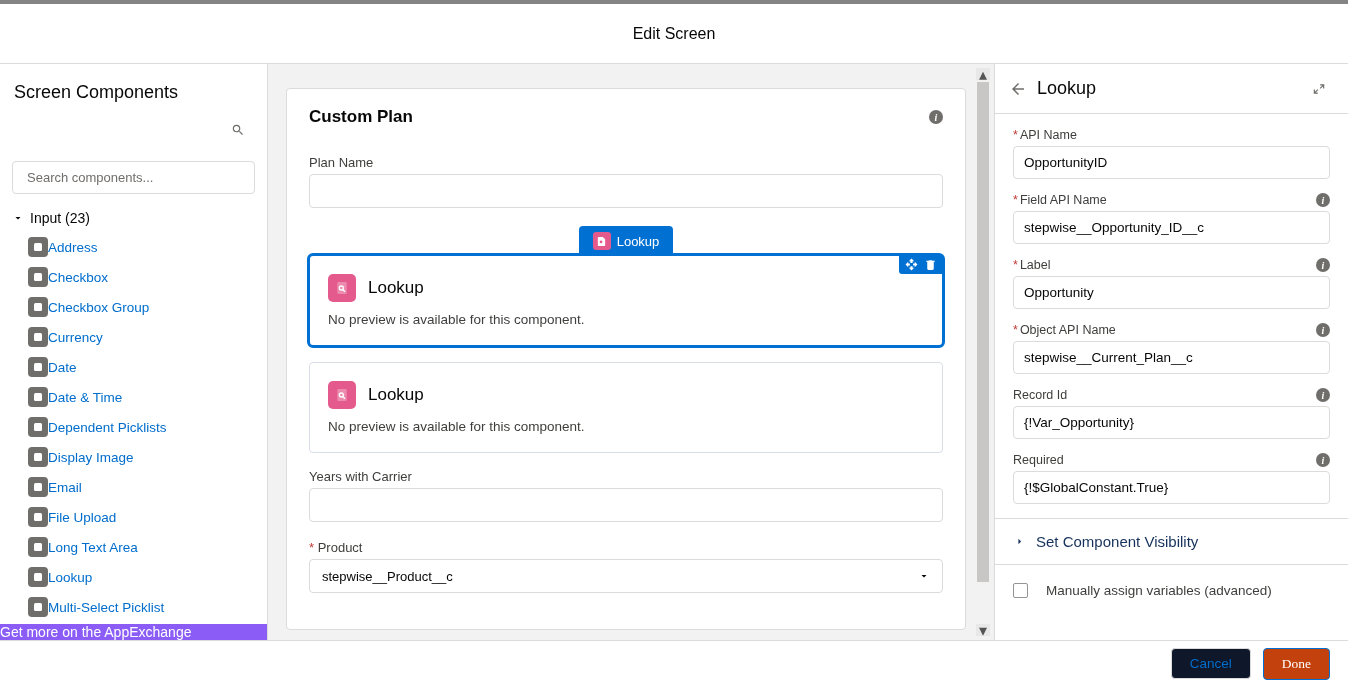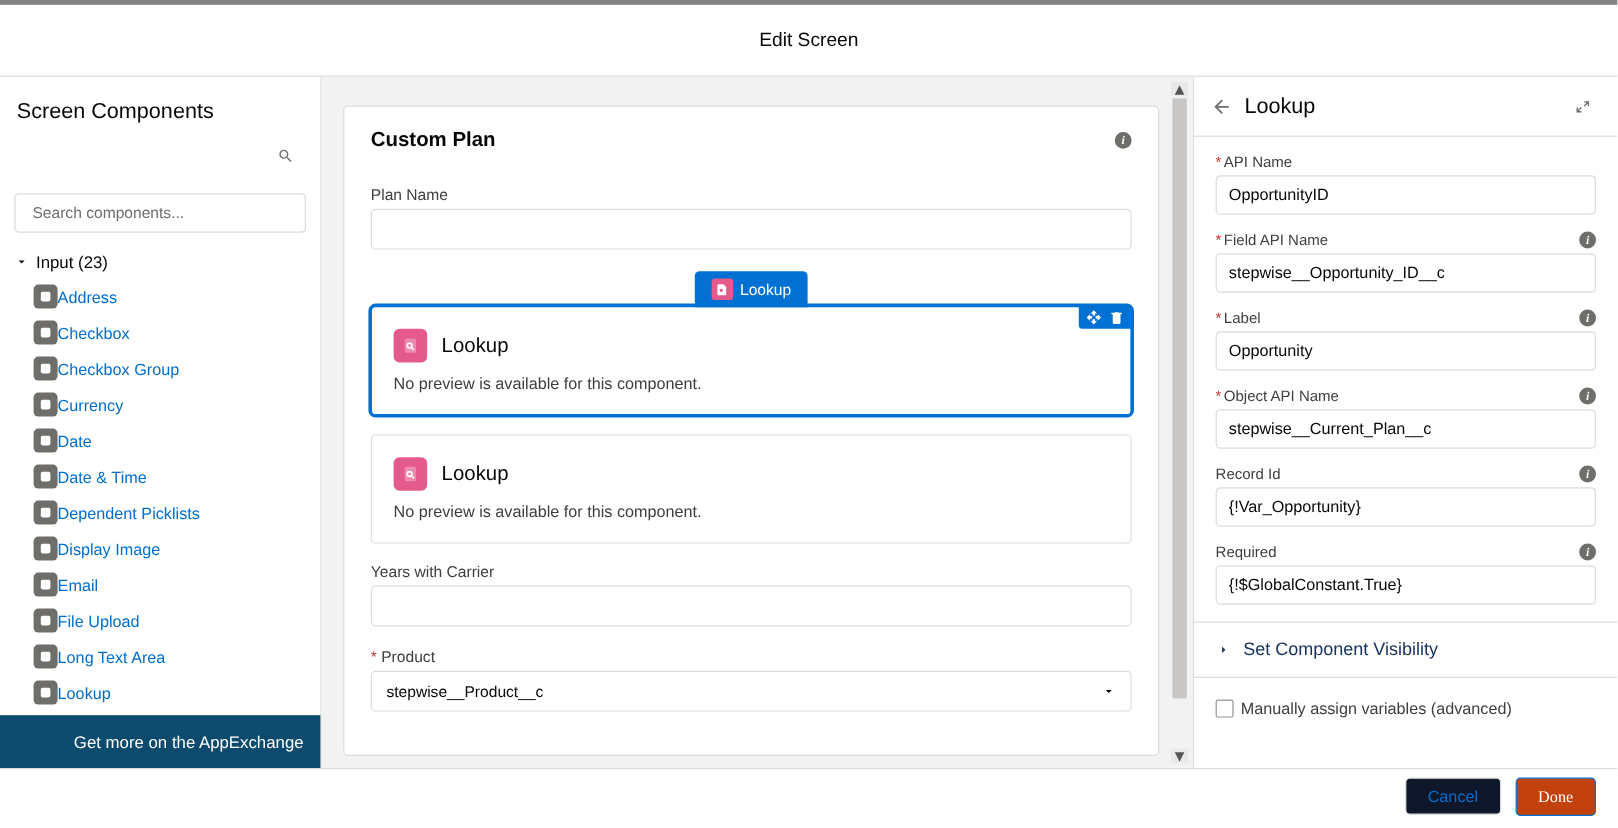--- a/index.html
+++ b/index.html
@@ -17,21 +17,21 @@
   .comp-scroll { flex: 1; overflow-y: auto; padding: 0 6px 0 12px; position:relative;}
   .comp-scroll::-webkit-scrollbar { width: 12px; }
   .comp-scroll::-webkit-scrollbar-track { background: #f3f2f2; }
   .comp-scroll::-webkit-scrollbar-thumb { background: #c9c7c5; }
   .comp-scroll::-webkit-scrollbar-button { background:#f3f2f2; height:12px; display:block; border:1px solid #e0e0e0;}
   .comp-cat { display:flex; align-items:center; gap:6px; font-size:14px; color:#080707; padding:6px 0; cursor:pointer;}
   .comp-list { }
   .comp-item { display:flex; align-items:center; padding:5px 0 5px 16px; font-size:13.5px; color:#006dcc; cursor:pointer;}
   .comp-item .cico { width:20px; height:20px; background:#706e6b; border-radius:4px; color:#fff; display:flex; align-items:center; justify-content:center; flex-shrink:0;}
   .comp-item .cico svg { width:12px; height:12px; }
-  .appex { background:#0c4a6e; color:#fff; text-align:right; padding:14px; font-size:14px;}
+  .appex { background:#8b5cf6; color:#fff; text-align:left; font-size:14px;}
   
   .center { flex:1; background:#f3f2f2; position:relative; padding:24px 28px 0 18px; overflow:hidden;}
   .center::-webkit-scrollbar { width: 12px; }
   .cscroll { position:absolute; right:4px; top:4px; bottom:4px; width:14px; background:#f3f2f2; }
   .cscroll .thumb { background:#c9c7c5; position:absolute; left:1px; right:1px; top:14px; height:500px; }
   .cscroll .arr { position:absolute; left:0; right:0; height:12px; background:#e8e8e8; display:flex; align-items:center; justify-content:center; color:#555;}
   .cscroll .arr.top{top:0;} .cscroll .arr.bot{bottom:0;}
   
   .card { background:#fff; border:1px solid #dddbda; border-radius:4px; padding:18px 22px; }
   .card-title { display:flex; justify-content:space-between; align-items:center; margin-bottom:28px;}
@@ -58,21 +58,21 @@
   
   .right { width: 354px; border-left:1px solid #dddbda; display:flex; flex-direction:column; overflow:hidden;}
   .right-head { display:flex; align-items:center; justify-content:space-between; padding:14px 22px 14px 14px; border-bottom:1px solid #dddbda;}
   .right-head .t { display:flex; align-items:center; gap:10px; font-size:18px; color:#080707;}
   .right-body { flex:1; overflow-y:auto; padding:14px 18px;}
   .prop { margin-bottom:14px;}
   .prop-label { font-size:12.5px; color:#3e3e3c; margin-bottom:4px; display:flex; justify-content:space-between; align-items:center;}
   .prop-label .req-star::before{ content:"*"; color:#c23934; margin-right:2px;}
   .prop input { width:100%; border:1px solid #dddbda; border-radius:4px; padding:8px 10px; font-size:13.5px; color:#080707;}
   .vis { border-top:1px solid #dddbda; border-bottom:1px solid #dddbda; padding:14px 4px; display:flex; align-items:center; gap:10px; font-size:15px; margin:6px -18px 14px -18px; padding-left:18px;}
-  .chk { display:flex; align-items:center; gap:6px; font-size:13.5px; color:#3e3e3c; padding:4px 0;}
+  .chk { display:flex; align-items:center; gap:18px; font-size:13.5px; color:#3e3e3c; padding:4px 0;}
   .chk .box { width:15px; height:15px; border:1px solid #969492; border-radius:2px;}
   
   .footer { height:46px; border-top:1px solid #dddbda; display:flex; justify-content:flex-end; align-items:center; gap:12px; padding:0 18px;}
   .btn { border-radius:4px; padding:7px 18px; font-size:13.5px; cursor:pointer; border:1px solid #dddbda; background:#0f172a; color:#006dcc;}
   .btn.primary { background:#c2410c; border-color:#0070d2; color:#fff;font-family:Liberation Serif, serif; }
   .info-dot { width:14px; height:14px; background:#706e6b; border-radius:50%; color:#fff; display:inline-flex; align-items:center; justify-content:center; font-size:10px; font-weight:bold; font-style:italic; font-family:serif;}
   svg { fill: currentColor; }
 </style>
 </head>
 <body>

